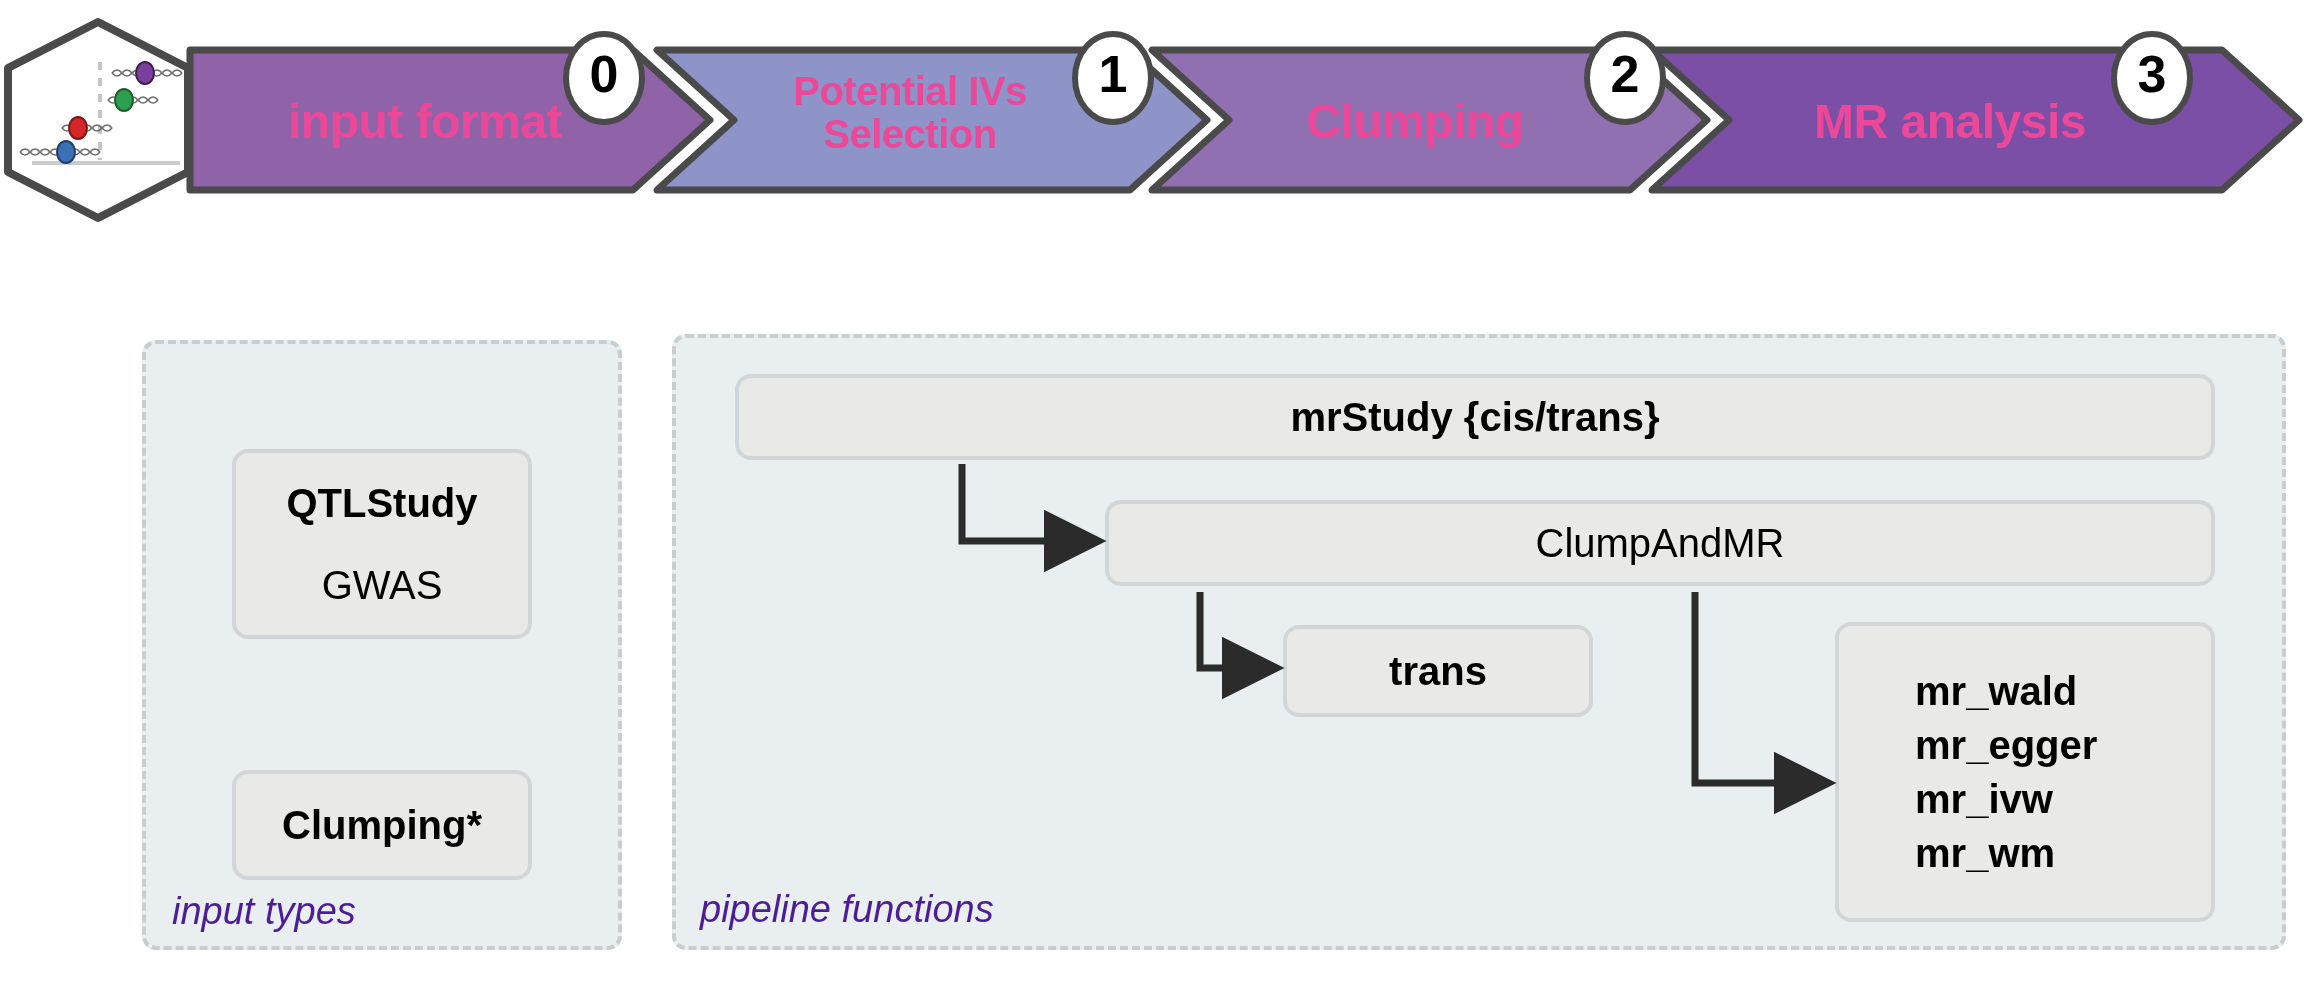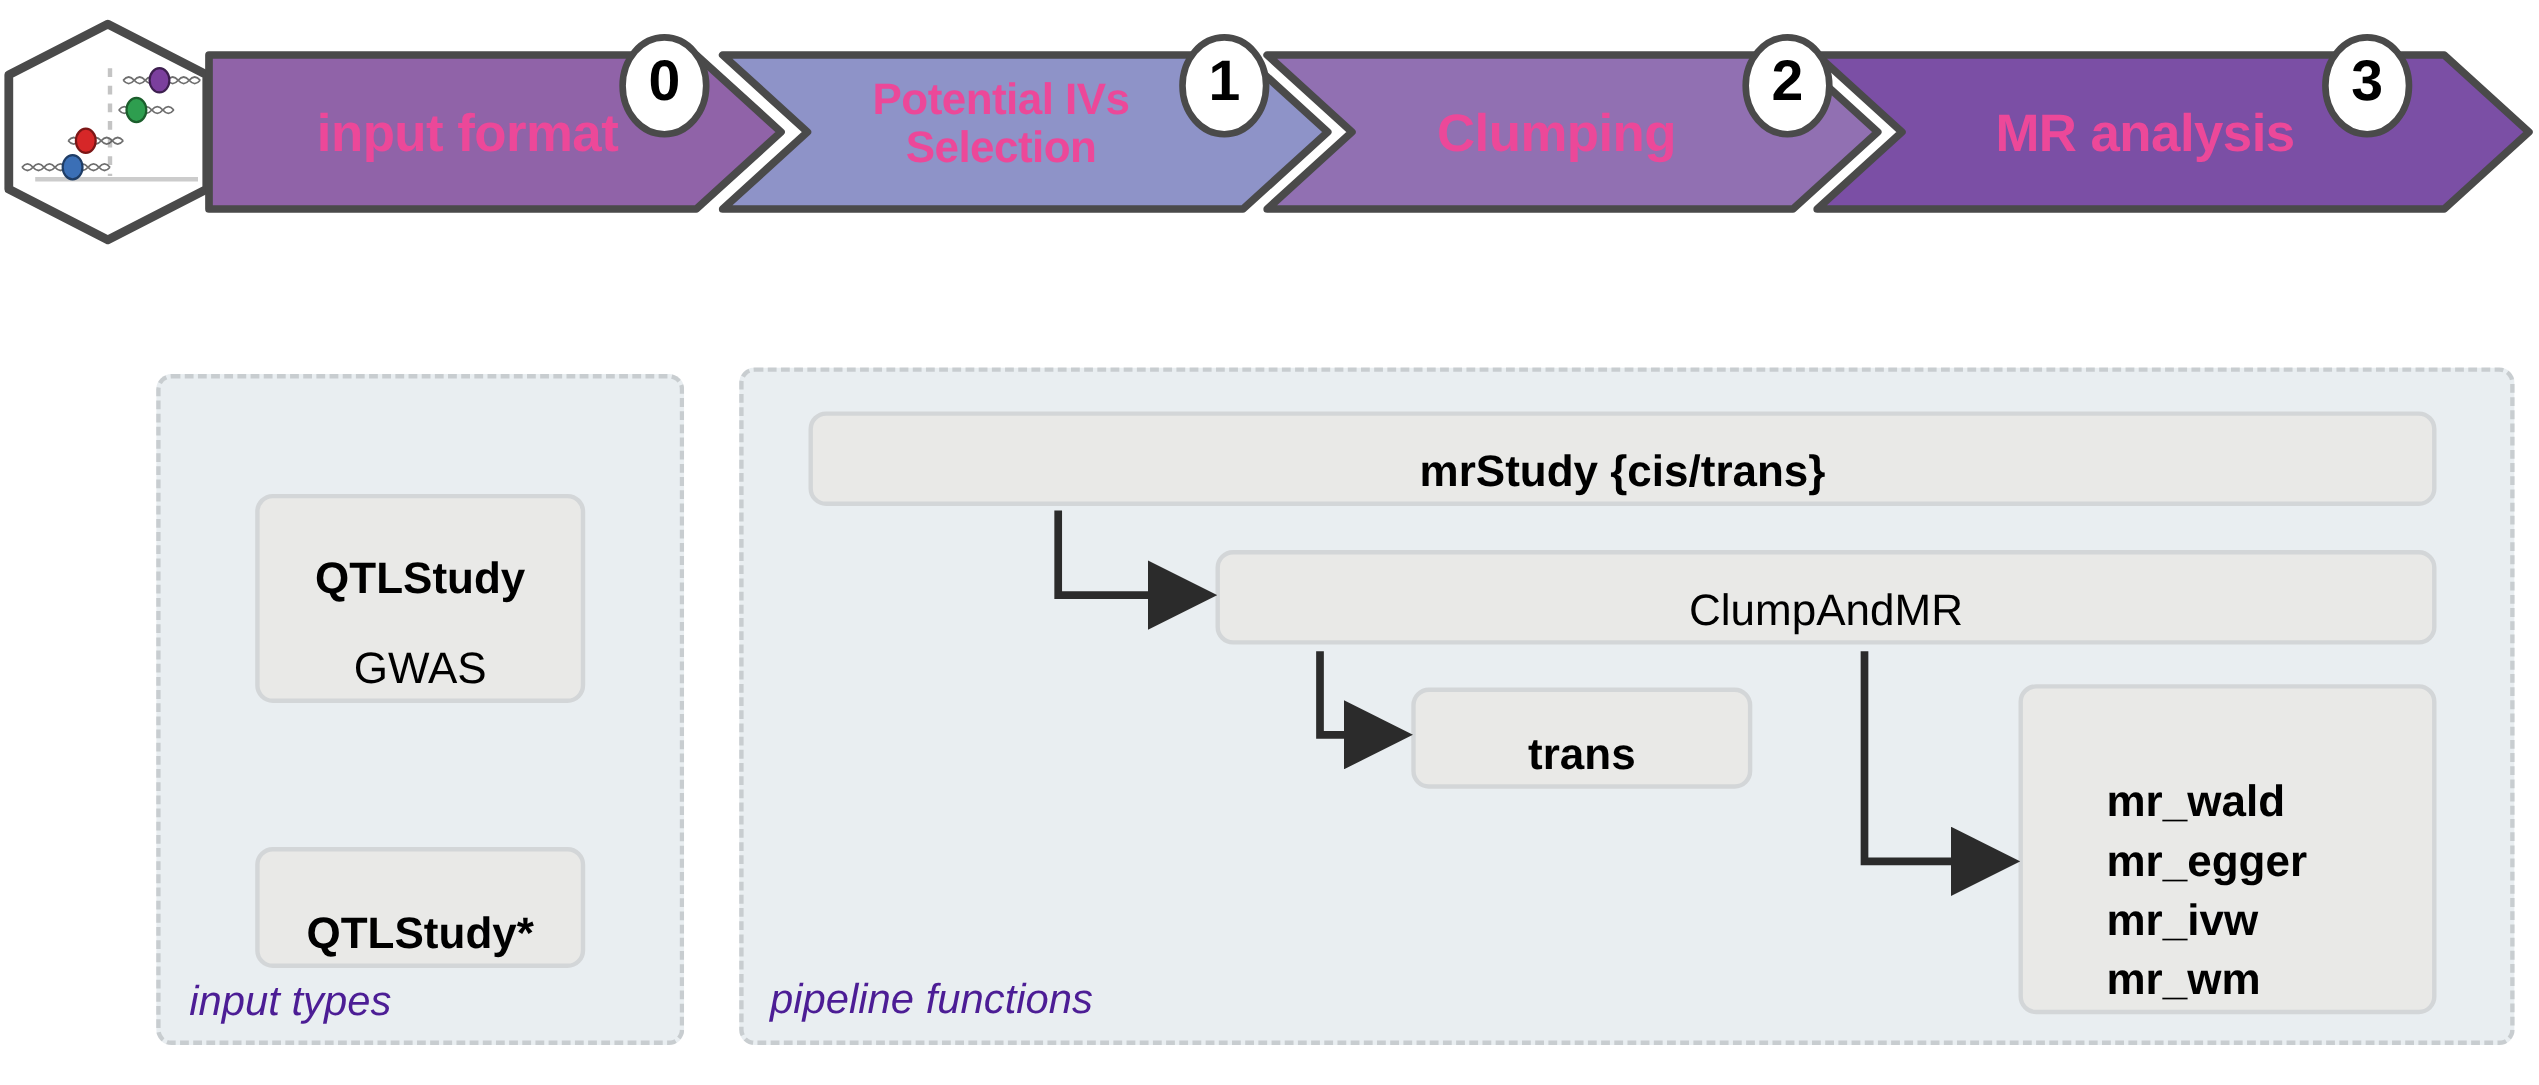--- a/index.html
+++ b/index.html
@@ -67,21 +67,21 @@
     white-space: nowrap;
   }
   .fnbox {
     position: absolute;
     background: #e9e9e7;
     border: 4px solid #d3d6d8;
     border-radius: 16px;
     box-sizing: border-box;
     display: flex;
     align-items: center;
-    justify-content: flex-end;
+    justify-content: center;
     flex-direction: column;
     color: #000;
     font-family: "Liberation Sans", sans-serif;
   }
   .fnbox .line {
     font-size: 40px;
     font-weight: bold;
     line-height: 1.35;
     text-align: center;
     white-space: nowrap;
@@ -158,21 +158,21 @@
 
 <div class="panel" style="left:142px; top:340px; width:480px; height:610px;">
 </div>
 
 <div class="fnbox" style="left:232px; top:449px; width:300px; height:190px;">
   <div class="line">QTLStudy</div>
   <div class="line" style="margin-top:28px; font-weight:normal;">GWAS</div>
 </div>
 
 <div class="fnbox" style="left:232px; top:770px; width:300px; height:110px;">
-  <div class="line">QTLStudy*</div>
+  <div class="line">Clumping*</div>
 </div>
 
 <div class="panel-caption" style="left:172px; top:890px;">input types</div>
 
 <div class="panel" style="left:672px; top:334px; width:1614px; height:616px;">
 </div>
 
 <div class="fnbox" style="left:735px; top:374px; width:1480px; height:86px;">
   <div class="line">mrStudy {cis/trans}</div>
 </div>

